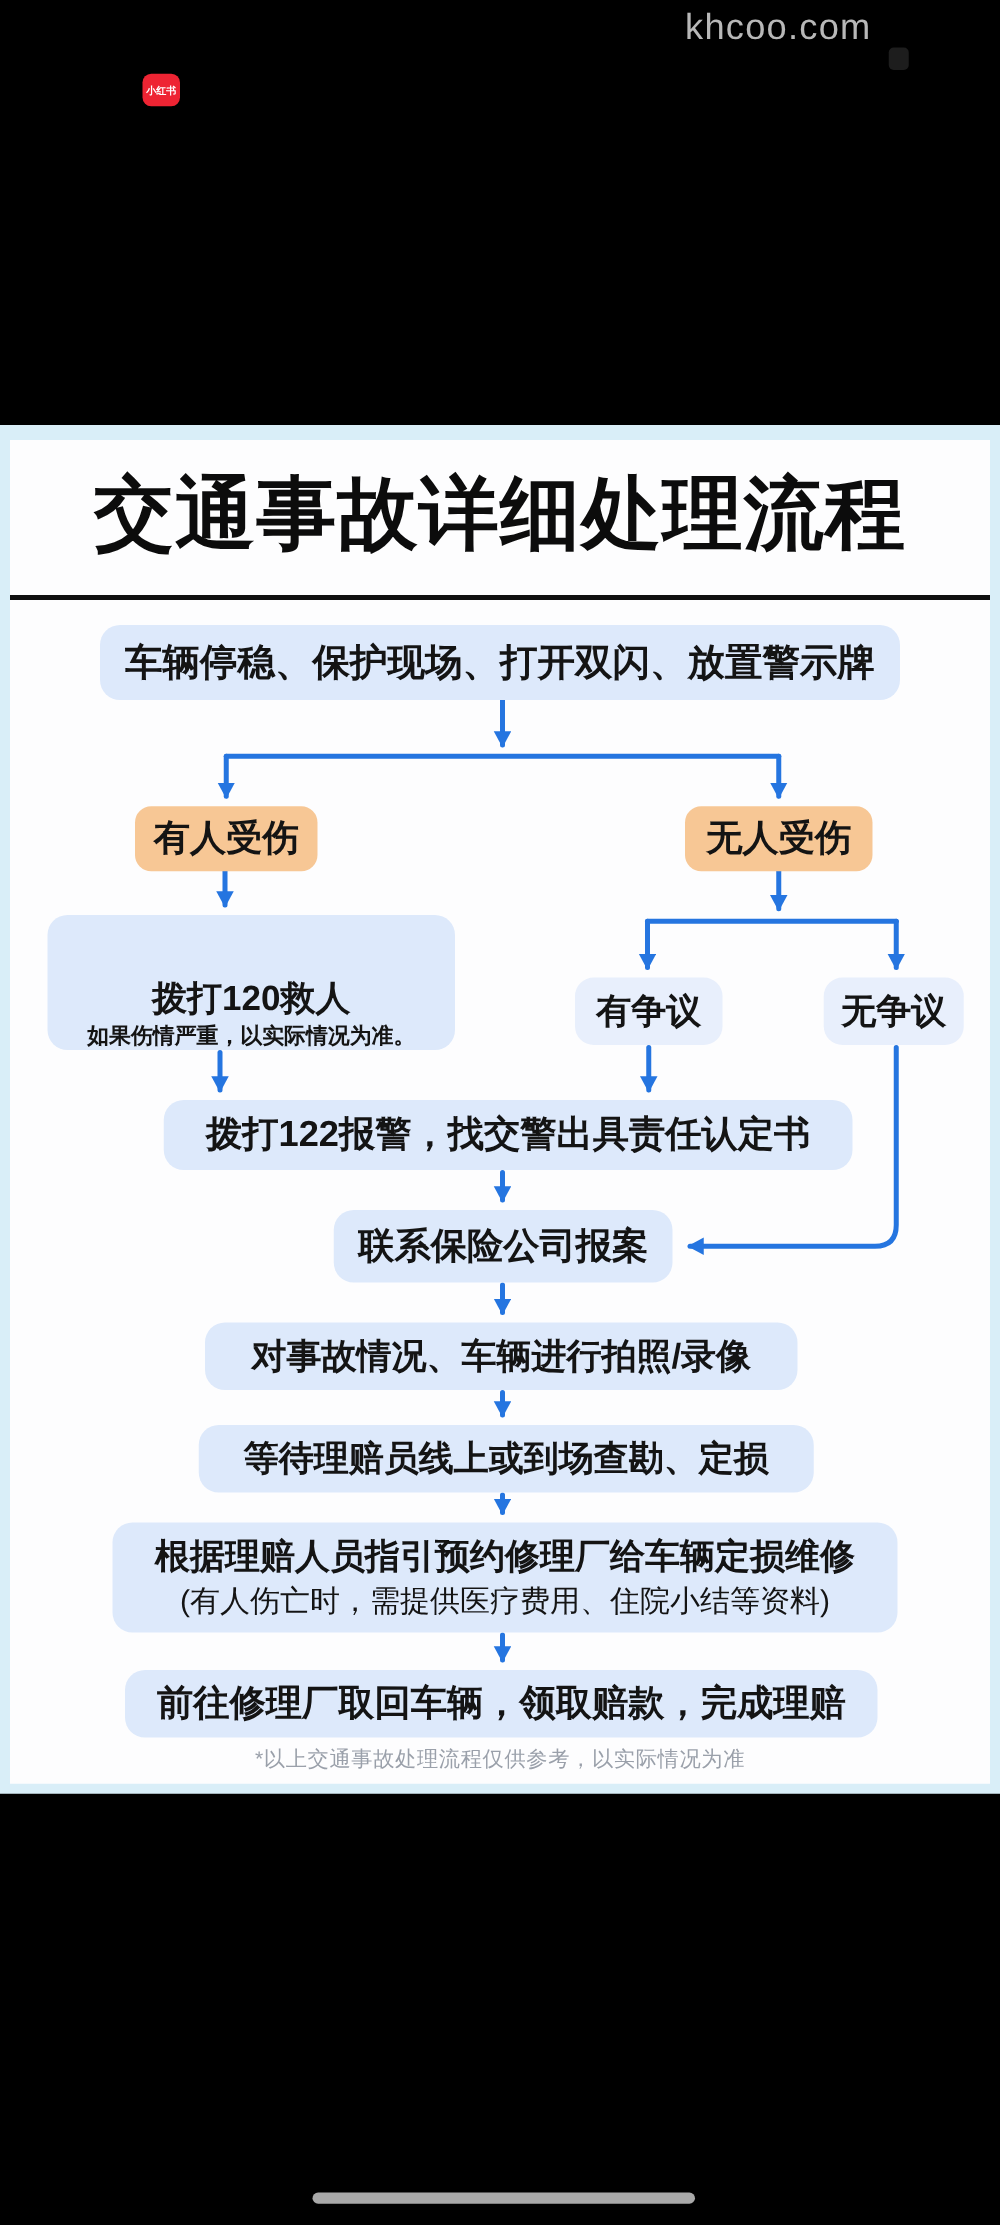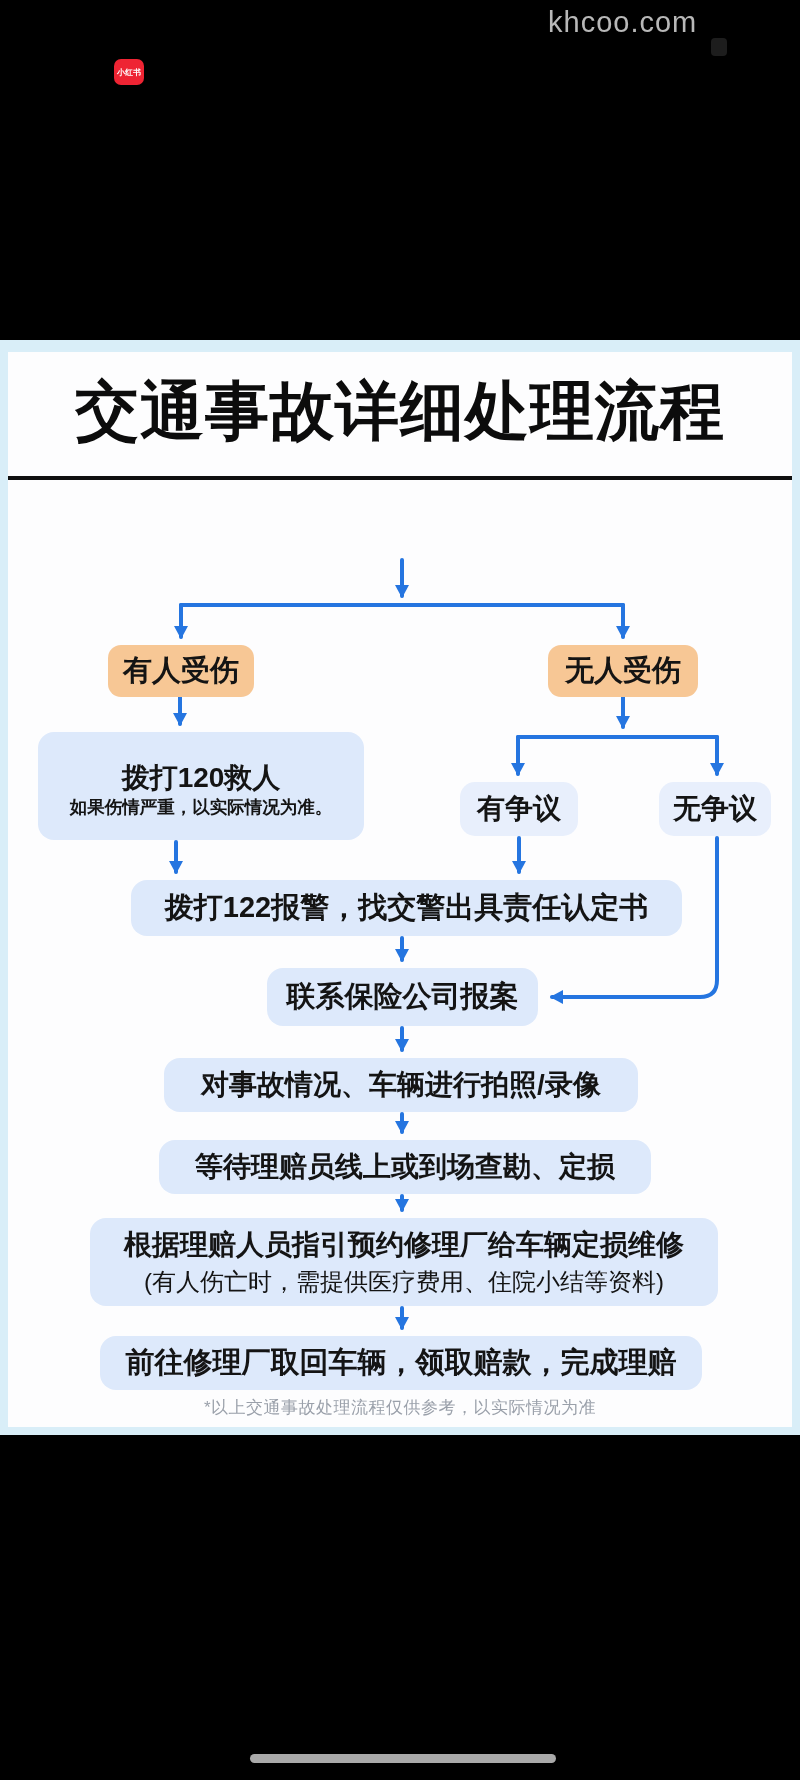--- a/index.html
+++ b/index.html
@@ -50,21 +50,21 @@
   .flow-box{
     position:absolute;background:var(--box-blue);border-radius:16px;
     display:flex;align-items:center;justify-content:center;text-align:center;
     color:#141414;font-weight:700;
   }
   .flow-box.light{background:var(--box-blue-light);border-radius:15px;}
   .flow-box.orange{background:var(--box-orange);border-radius:13px;}
   .box-step1{left:80px;top:160px;width:640px;height:60px;font-size:30px;}
   .box-injured{left:108px;top:305px;width:146px;height:52px;font-size:29px;}
   .box-no-injury{left:548px;top:305px;width:150px;height:52px;font-size:29px;}
-  .box-call120{left:38px;top:392px;width:326px;height:108px;flex-direction:column;justify-content:center;padding-top:7px;}
+  .box-call120{left:38px;top:392px;width:326px;height:108px;flex-direction:column;justify-content:flex-end;padding-top:7px;}
   .box-call120 .big{font-size:28px;font-weight:800;line-height:36px;}
   .box-call120 .small{font-size:17.5px;font-weight:600;line-height:23px;}
   .box-dispute-yes{left:460px;top:442px;width:118px;height:54px;font-size:28px;text-align:right;}
   .box-dispute-no{left:659px;top:442px;width:112px;height:54px;font-size:28px;}
   .box-call122{left:131px;top:540px;width:551px;height:56px;font-size:29px;}
   .box-insurance{left:267px;top:628px;width:271px;height:58px;font-size:29px;}
   .note-red{
     position:absolute;left:552px;top:664px;width:212px;font-size:20px;font-weight:700;
     color:var(--note-red);white-space:nowrap;
   }
@@ -122,20 +122,21 @@
     <path class="flow-line" d="M402,598 V620" marker-end="url(#ah)"></path>
 
     <path class="flow-line" d="M717,498 V640 Q717,657 700,657 H552" marker-end="url(#ah)"></path>
 
     <path class="flow-line" d="M402,688 V710" marker-end="url(#ah)"></path>
     <path class="flow-line" d="M402,774 V792" marker-end="url(#ah)"></path>
     <path class="flow-line" d="M402,856 V870" marker-end="url(#ah)"></path>
     <path class="flow-line" d="M402,968 V988" marker-end="url(#ah)"></path>
   </svg>
 
+  <div class="flow-box box-step1">车辆停稳、保护现场、打开双闪、放置警示牌</div>
 
   <div class="flow-box orange box-injured">有人受伤</div>
   <div class="flow-box orange box-no-injury">无人受伤</div>
 
   <div class="flow-box box-call120">
     <div class="big">拨打120救人</div>
     <div class="small">如果伤情严重，以实际情况为准。</div>
   </div>
 
   <div class="flow-box light box-dispute-yes">有争议</div>

